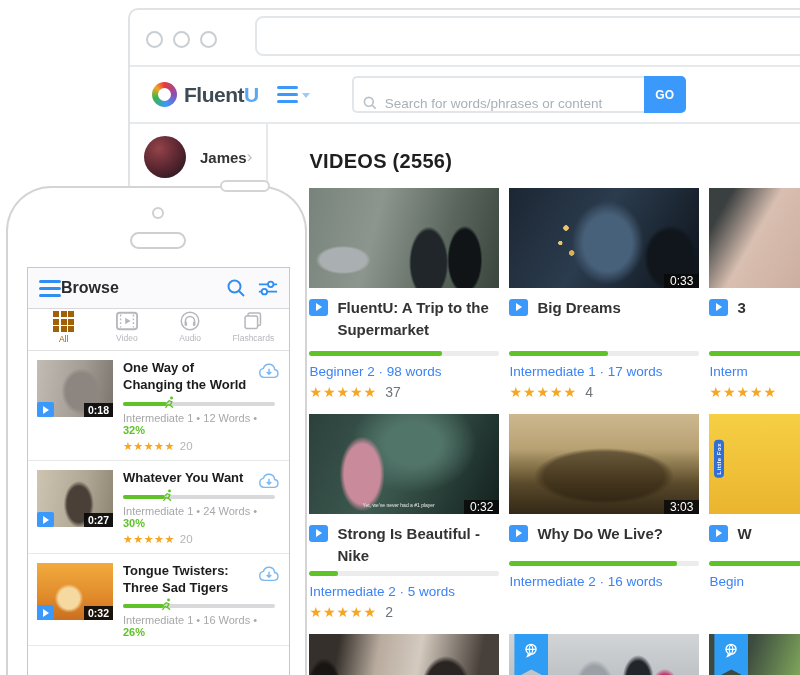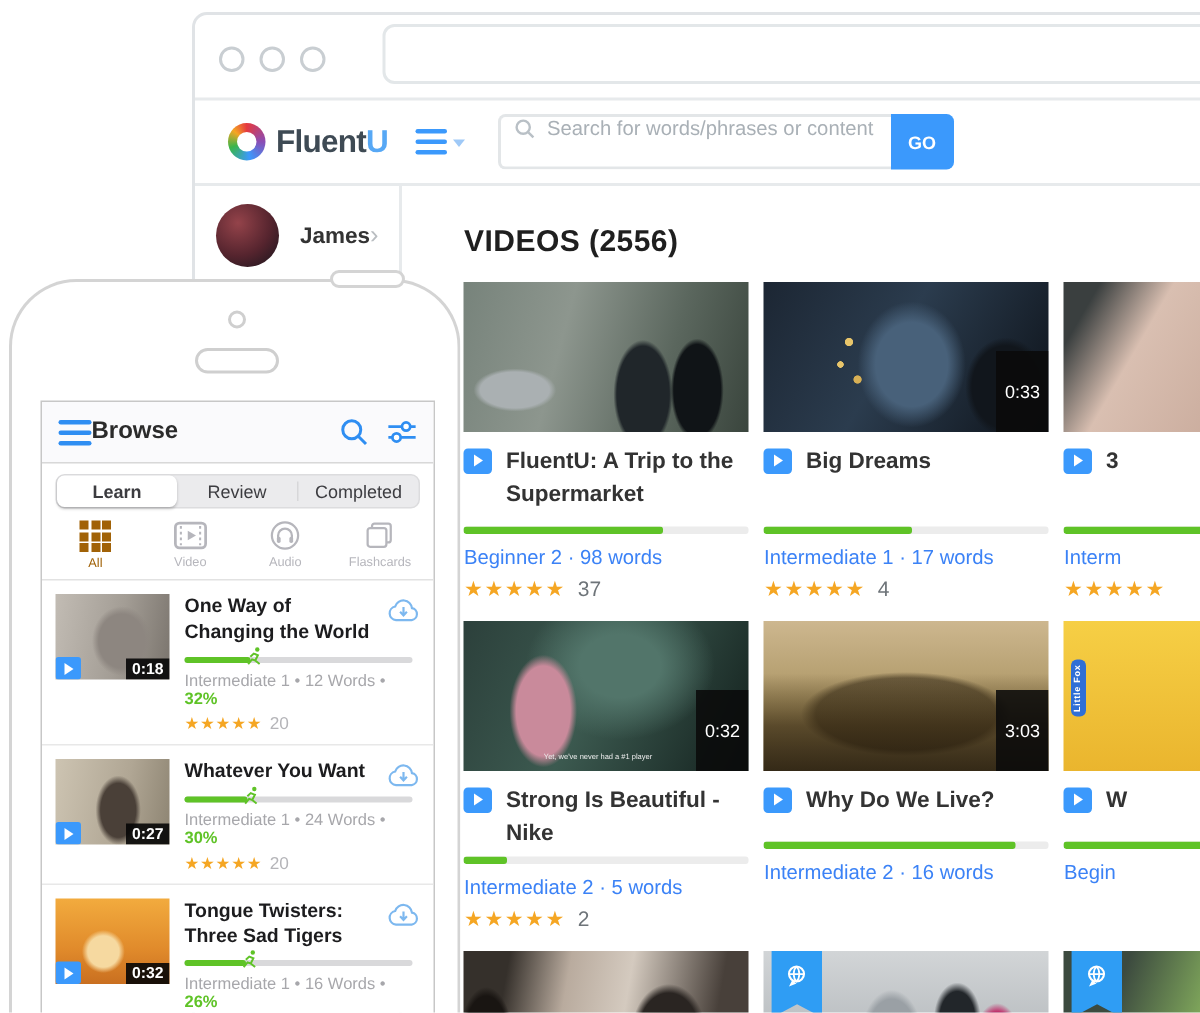--- a/index.html
+++ b/index.html
@@ -23,43 +23,43 @@
     position:relative; }
   .logo-mark::after { content:""; position:absolute; inset:6px; background:#fff; border-radius:50%; }
   .logo-text { font-size:21px; font-weight:bold; color:#3e4a54; letter-spacing:-0.5px; }
   .logo-text .u { color:#57a8f5; }
   .ham { margin-left:18px; display:flex; align-items:center; gap:4px; cursor:pointer; }
   .ham-bars { display:flex; flex-direction:column; gap:4px; }
   .ham-bars i { display:block; width:21px; height:3px; background:#3b99fc; border-radius:2px; }
   .caret { width:0; height:0; border-left:4px solid transparent; border-right:4px solid transparent;
     border-top:5px solid #9fc9f7; margin-top:2px; }
   .searchwrap { display:flex; margin-left:22px; }
-  .searchbox { width:262px; height:37px; border:2px solid #e3e6e8; border-right:none;
-    border-radius:5px 0 0 5px; display:flex; align-items:flex-start; padding:0 8px; }
+  .searchbox { width:292px; height:37px; border:2px solid #e3e6e8; border-right:none;
+    border-radius:5px 0 0 5px; display:flex; align-items:flex-end; padding:0 8px;margin-left:20px; }
   .searchbox input { border:none; outline:none; flex:1; font-size:13.5px; color:#555;
     font-family:"Liberation Sans", sans-serif; }
   .searchbox input::placeholder { color:#a9b0b6; }
   .go-btn { width:42px; height:37px; background:#3b99fc; color:#fff; border:none;
     border-radius:0 5px 5px 0; font-size:12px; font-weight:bold; cursor:pointer; }
 
   .bodyrow { display:flex; height:860px; border-top:2px solid #e7eaec; }
   .sidebar { width:194px; border-right:2px solid #e7eaec; background:#fff; }
   .userrow { display:flex; align-items:center; padding:12px 14px; border-bottom:7px solid #0c4a6e; cursor:pointer; }
   .avatar { width:42px; height:42px; border-radius:50%;
     background:radial-gradient(circle at 35% 30%, #94434a, #55242e 55%, #241820 90%); }
   .username { margin-left:14px; font-size:15px; font-weight:bold; color:#333; flex:1; }
   .chev { color:#b9bdc1; font-size:17px; }
 
   .main { flex:1; padding:26px 0 0 41px; }
   .vheading { font-size:20px; font-weight:800; color:#1f1f1f; letter-spacing:0.3px; margin-bottom:15px; }
   .cardrow { display:flex; margin-bottom:14px; }
   .card { width:190px; margin-right:10px; flex:none; }
   .thumb { position:relative; width:190px; height:100px; overflow:hidden; }
   .dur { position:absolute; right:0; bottom:0; background:rgba(10,10,10,.88); color:#fff;
-    font-size:12px; padding:20px 6px; }
+    font-size:12px; padding:0 6px; }
   .dur:empty { display:none; }
   .thumb-caption { position:absolute; left:28%; bottom:6px; color:#eee; font-size:5px; }
   .title-row { display:flex; margin-top:9px; line-height:1.45; }
   .row1 .title-row { min-height:50px; }
   .row2 .title-row { min-height:34px; }
   .play-sq { flex:none; width:19px; height:17px; background:#3b99fc; border-radius:3px;
     margin-right:9px; margin-top:2px; position:relative; cursor:pointer; }
   .play-sq::after { content:""; position:absolute; left:7px; top:4px; width:0; height:0;
     border-left:6px solid #fff; border-top:4.5px solid transparent; border-bottom:4.5px solid transparent; }
   .ctitle { font-size:15px; font-weight:bold; color:#333; }
@@ -374,26 +374,20 @@
               <path d="M13 13 L18 18" stroke="#2f8ef2" stroke-width="2"></path>
             </svg>
           <svg width="20" height="16" viewBox="0 0 22 16">
             <path d="M1 4h20 M1 12h20" stroke="#2f8ef2" stroke-width="2"></path>
             <circle cx="14" cy="4" r="3" fill="#fff" stroke="#2f8ef2" stroke-width="2"></circle>
             <circle cx="7" cy="12" r="3" fill="#fff" stroke="#2f8ef2" stroke-width="2"></circle>
           </svg>
         </span>
       </div>
 
-      <div class="p-seg">
-        <div class="seg active">Learn</div>
-        <div class="seg">Review</div>
-        <div class="seg-div"></div>
-        <div class="seg">Completed</div>
-      </div>
 
       <div class="p-cats">
         <div class="cat active">
           <span class="grid9">
               <i></i>
               <i></i>
               <i></i>
               <i></i>
               <i></i>
               <i></i>

